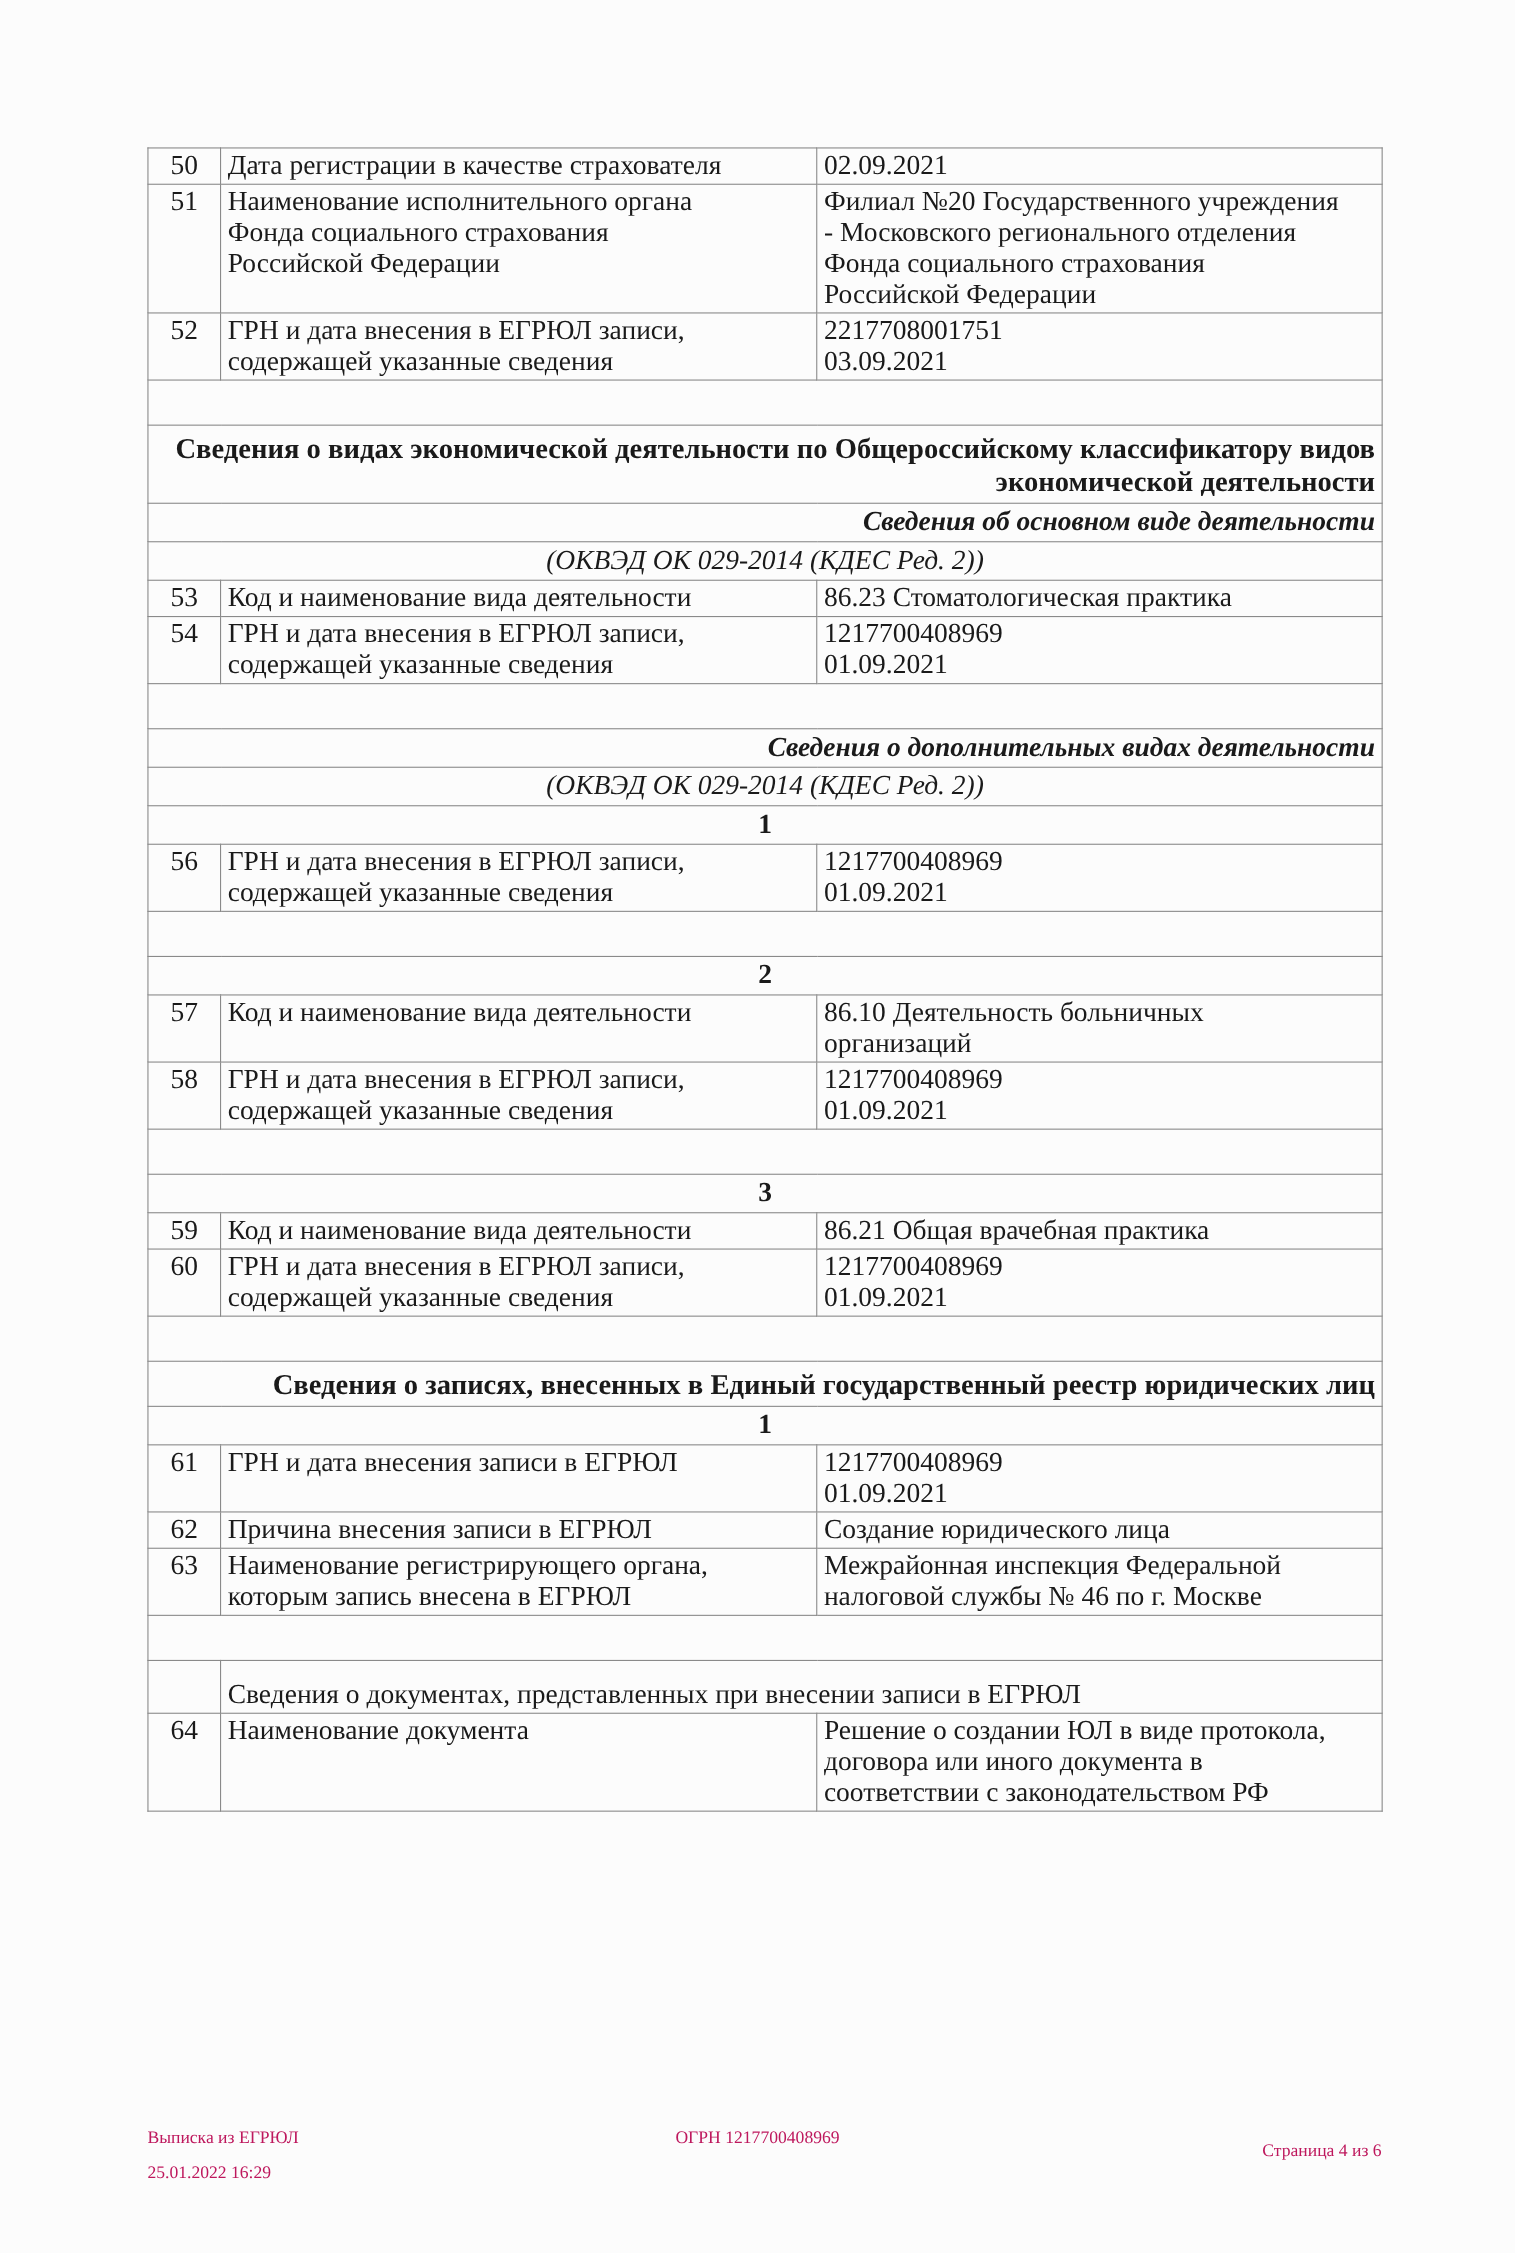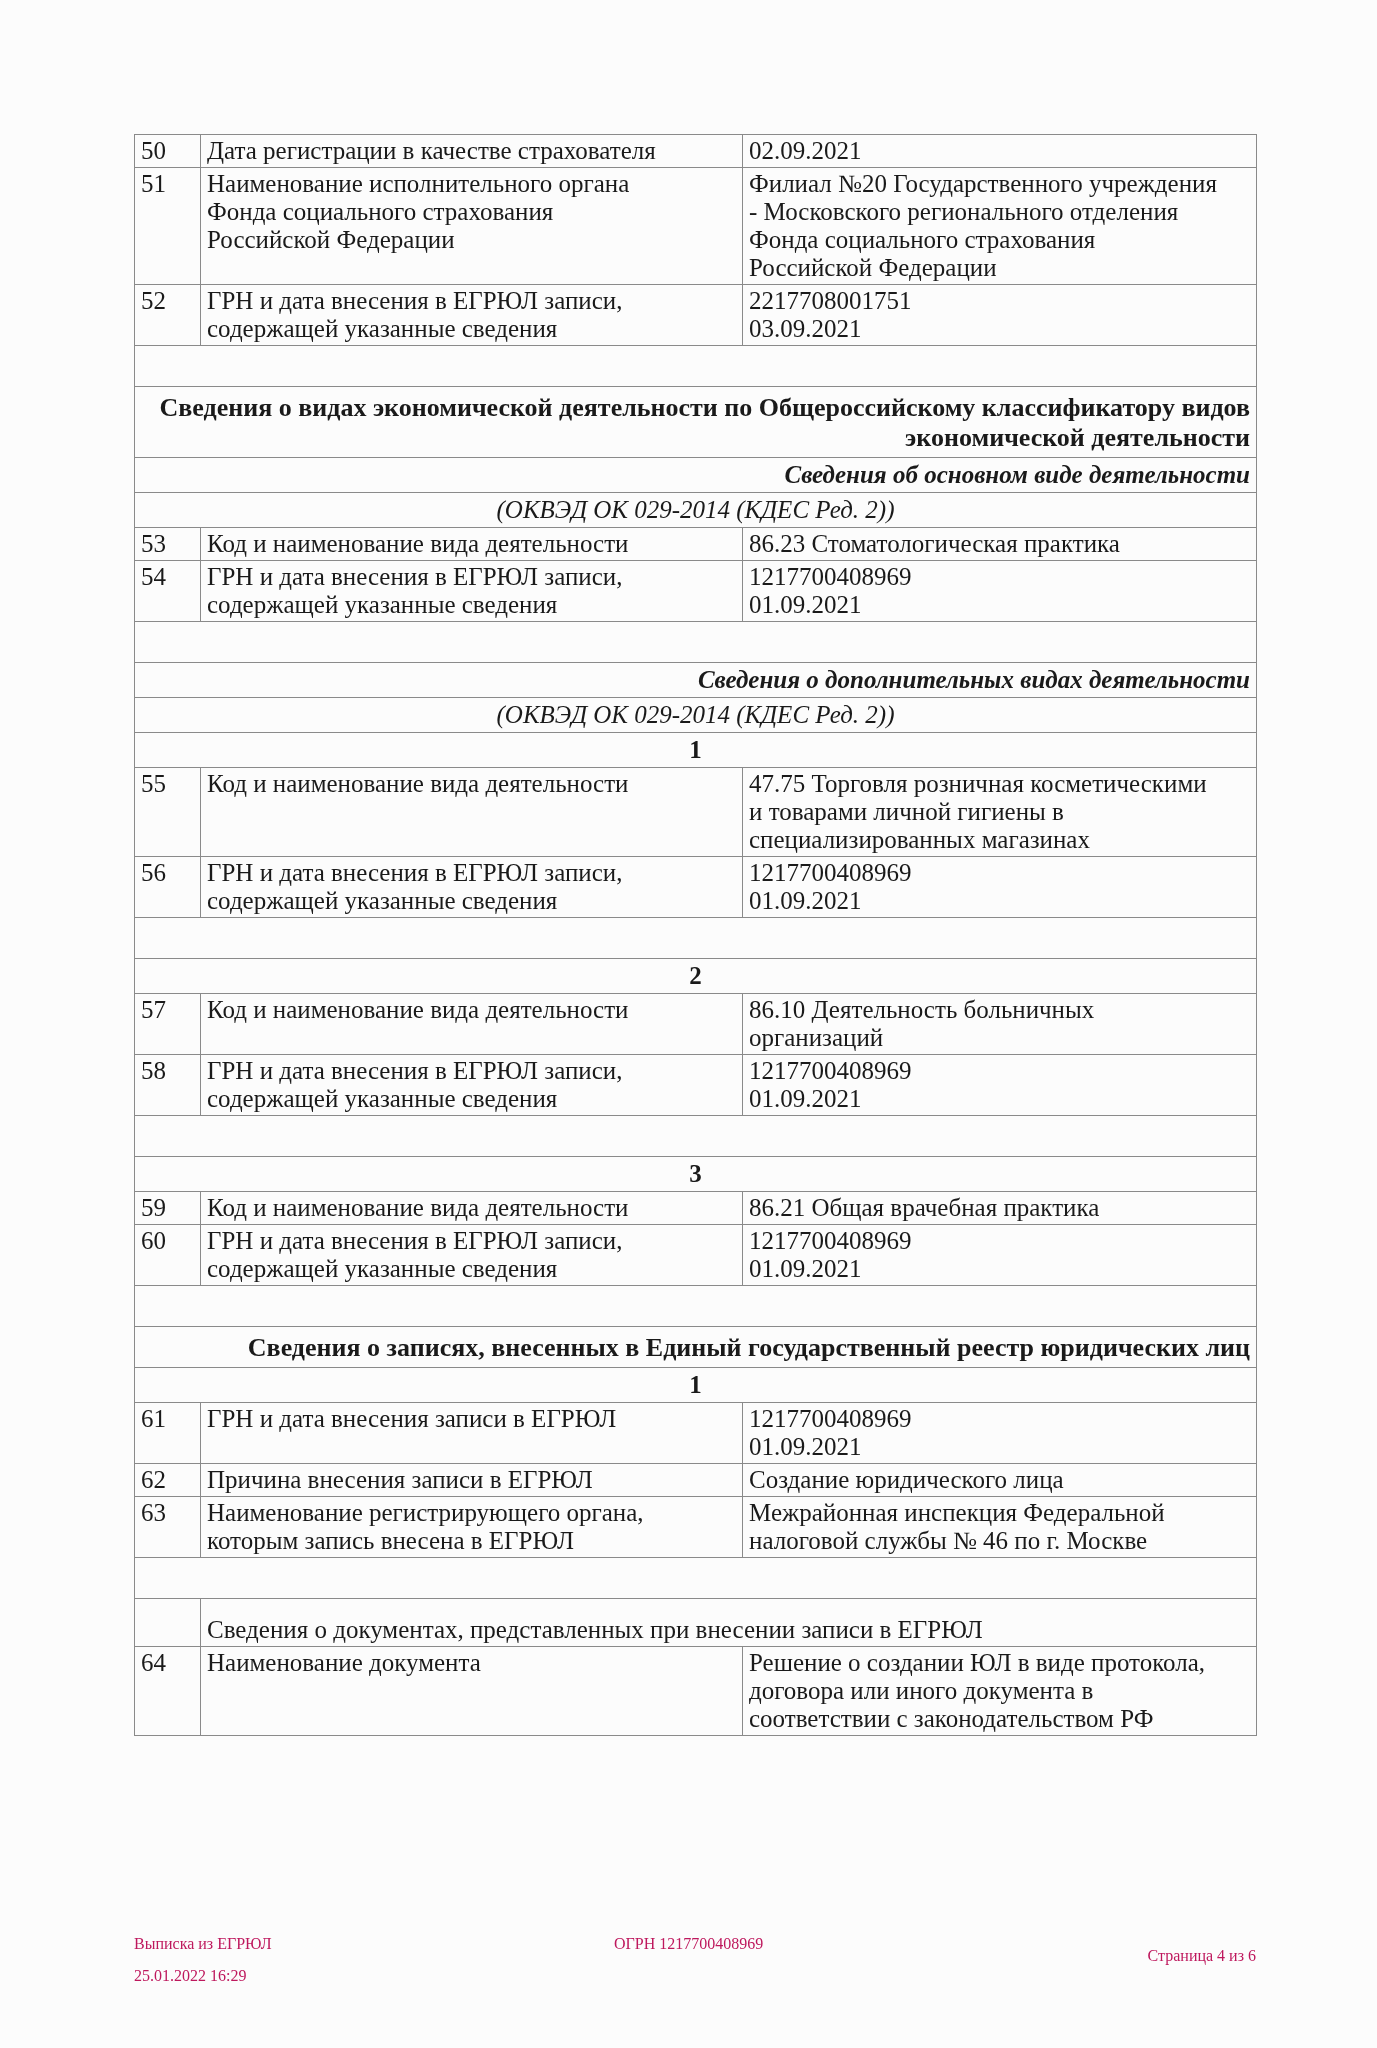--- a/index.html
+++ b/index.html
@@ -25,21 +25,21 @@
     line-height: 28px;
   }
   table.egr td {
     border: 1.5px solid #8a8a8a;
     vertical-align: top;
     padding: 2px 6px 2px 6px;
   }
   col.c-num { width: 66px; }
   col.c-label { width: 542px; }
   col.c-val { width: 514px; }
-  td.num { padding-left: 2px; padding-right: 2px; }
+  td.num { text-align: center; padding-left: 2px; padding-right: 2px; }
   td.val { white-space: pre-line; margin-left: 48px; }
   td.label { white-space: pre-line; }
   tr.blank td { height: 36px; }
   tr.section td {
     text-align: right; font-weight: bold; font-size: 26px; line-height: 30px;
     padding-top: 6px; padding-bottom: 4px;
   }
   tr.subsection td {
     text-align: right; font-style: italic; font-weight: bold; font-size: 25px; line-height: 30px;
   }
@@ -127,27 +127,20 @@
       <td colspan="3">Сведения о дополнительных видах деятельности</td>
     </tr>
     <tr class="okved">
       <td colspan="3">(ОКВЭД ОК 029-2014 (КДЕС Ред. 2))</td>
     </tr>
 
     <tr class="index">
       <td colspan="3">1</td>
     </tr>
     <tr>
-      <td class="num">55</td>
-      <td class="label">Код и наименование вида деятельности</td>
-      <td class="val">47.75 Торговля розничная косметическими
-и товарами личной гигиены в
-специализированных магазинах</td>
-    </tr>
-    <tr>
       <td class="num">56</td>
       <td class="label">ГРН и дата внесения в ЕГРЮЛ записи,
 содержащей указанные сведения</td>
       <td class="val">1217700408969
 01.09.2021</td>
     </tr>
     <tr class="blank">
         <td colspan="3"></td>
       </tr>
 

